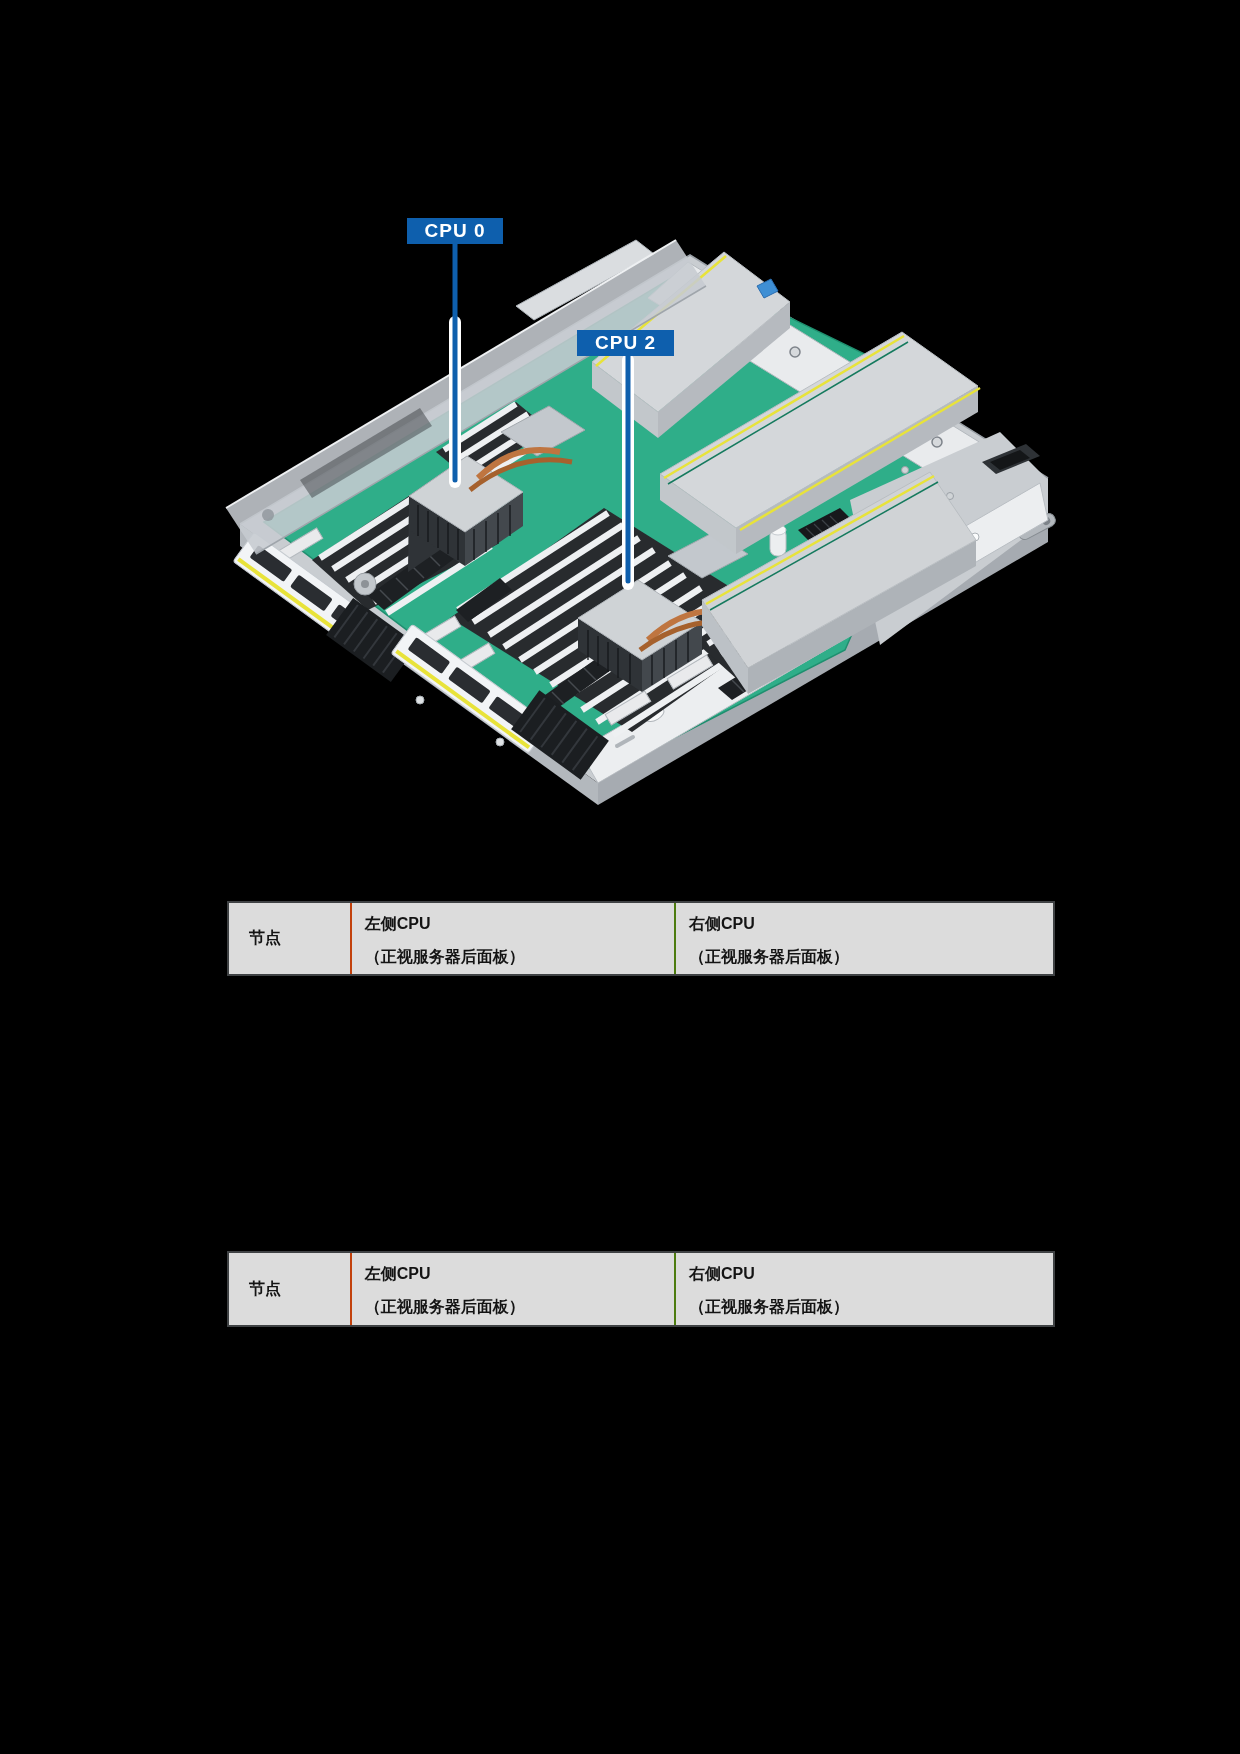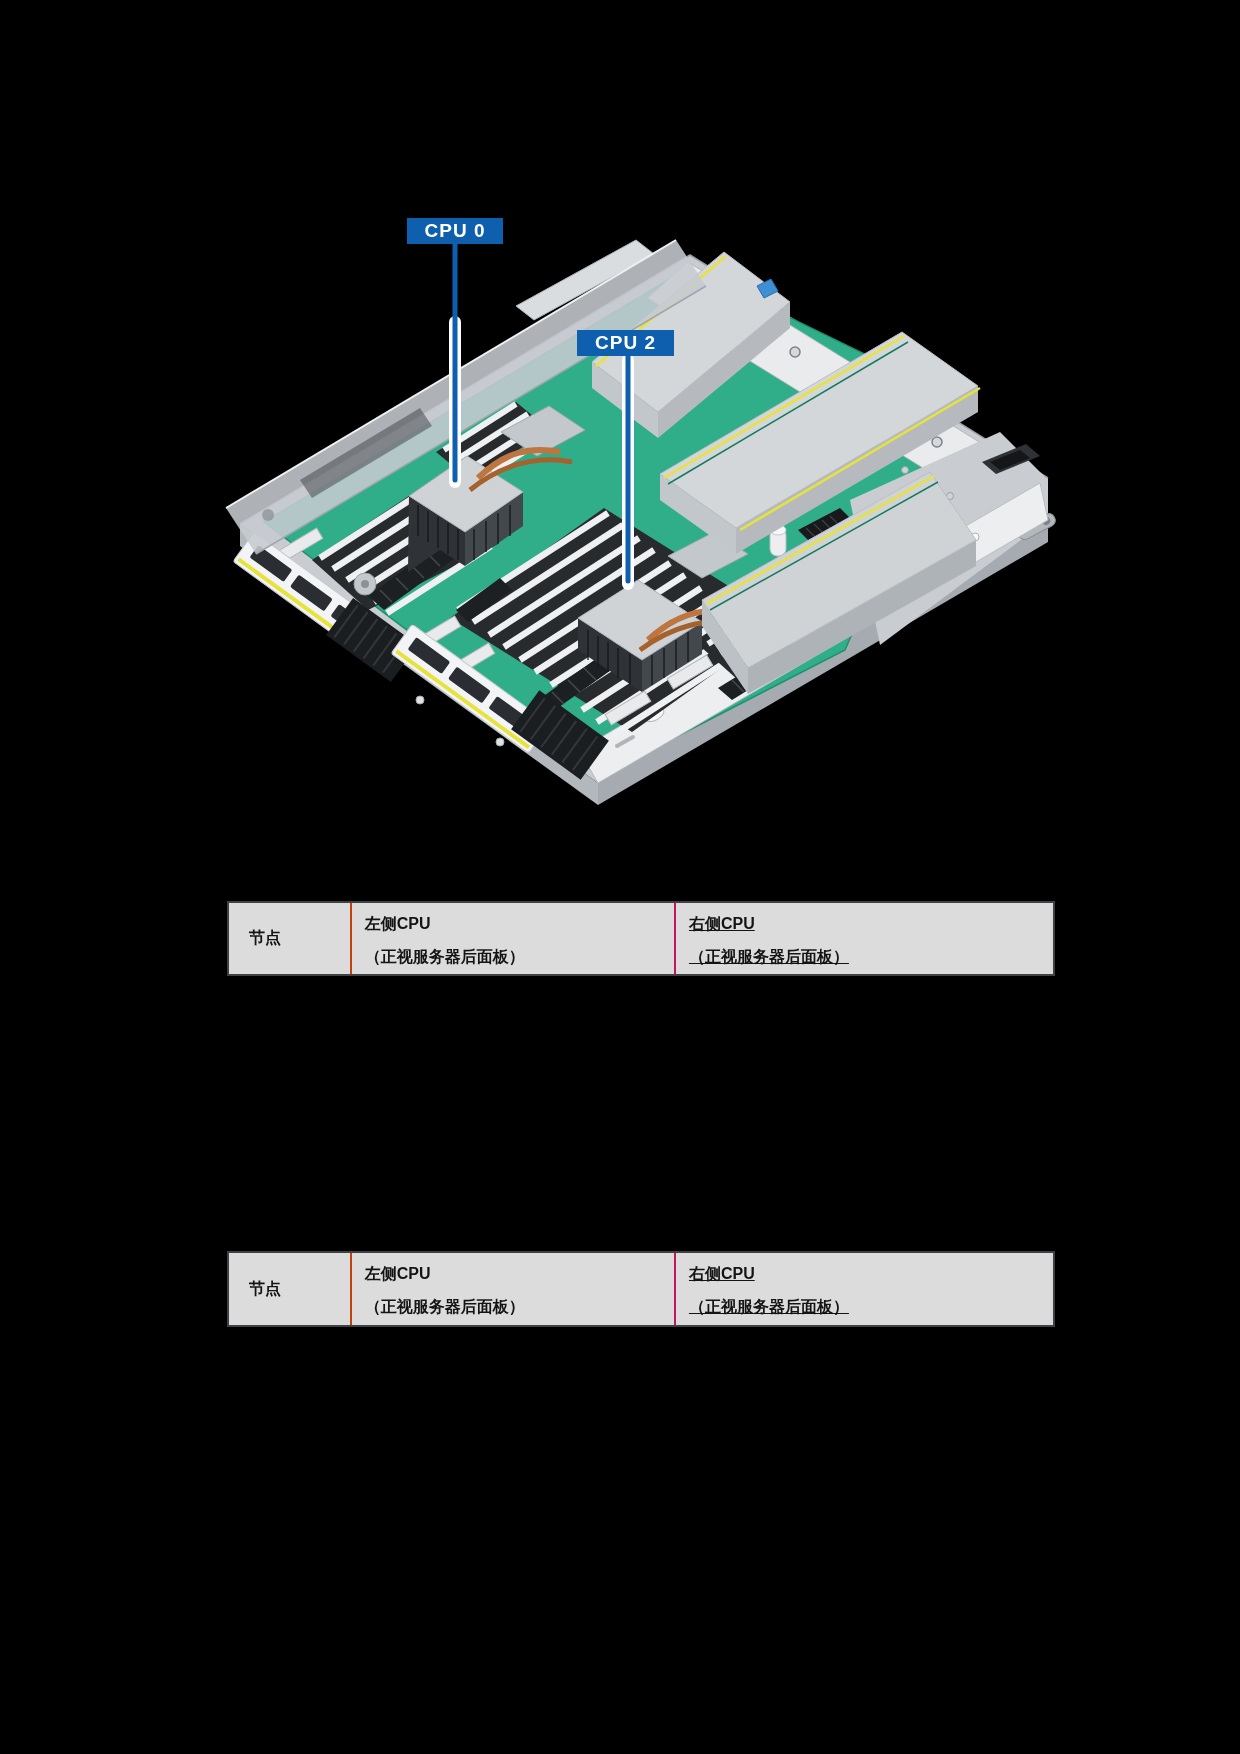--- a/index.html
+++ b/index.html
@@ -17,22 +17,22 @@
   #cpu1-label{left:577px;top:330px;width:97px;height:26px;}
   .hw-table{
     position:absolute;left:227px;display:flex;background:#dcdcdc;
     border:2px solid #3f4244;box-sizing:border-box;color:#141414;font-weight:bold;
   }
   #table-1{top:901px;width:828px;height:75px;}
   #table-2{top:1251px;width:828px;height:76px;}
   .cell{box-sizing:border-box;}
   .cell-node{width:123px;display:flex;align-items:center;padding-left:20px;
     border-right:2px solid #c2410c;font-size:16px;}
-  .cell-left{width:325px;border-right:2px solid #be185d;}
-  .cell-right{width:378px;text-decoration:underline;}
+  .cell-left{width:325px;border-right:2px solid #4d7c0f;}
+  .cell-right{width:378px;}
   .cell-cpu{padding:4px 0 0 13px;font-size:16px;line-height:33px;}
   .cell-cpu .ln{white-space:nowrap;}
 </style>
 </head>
 <body>
 
 <div class="page">
 
   <div class="figure">
 

